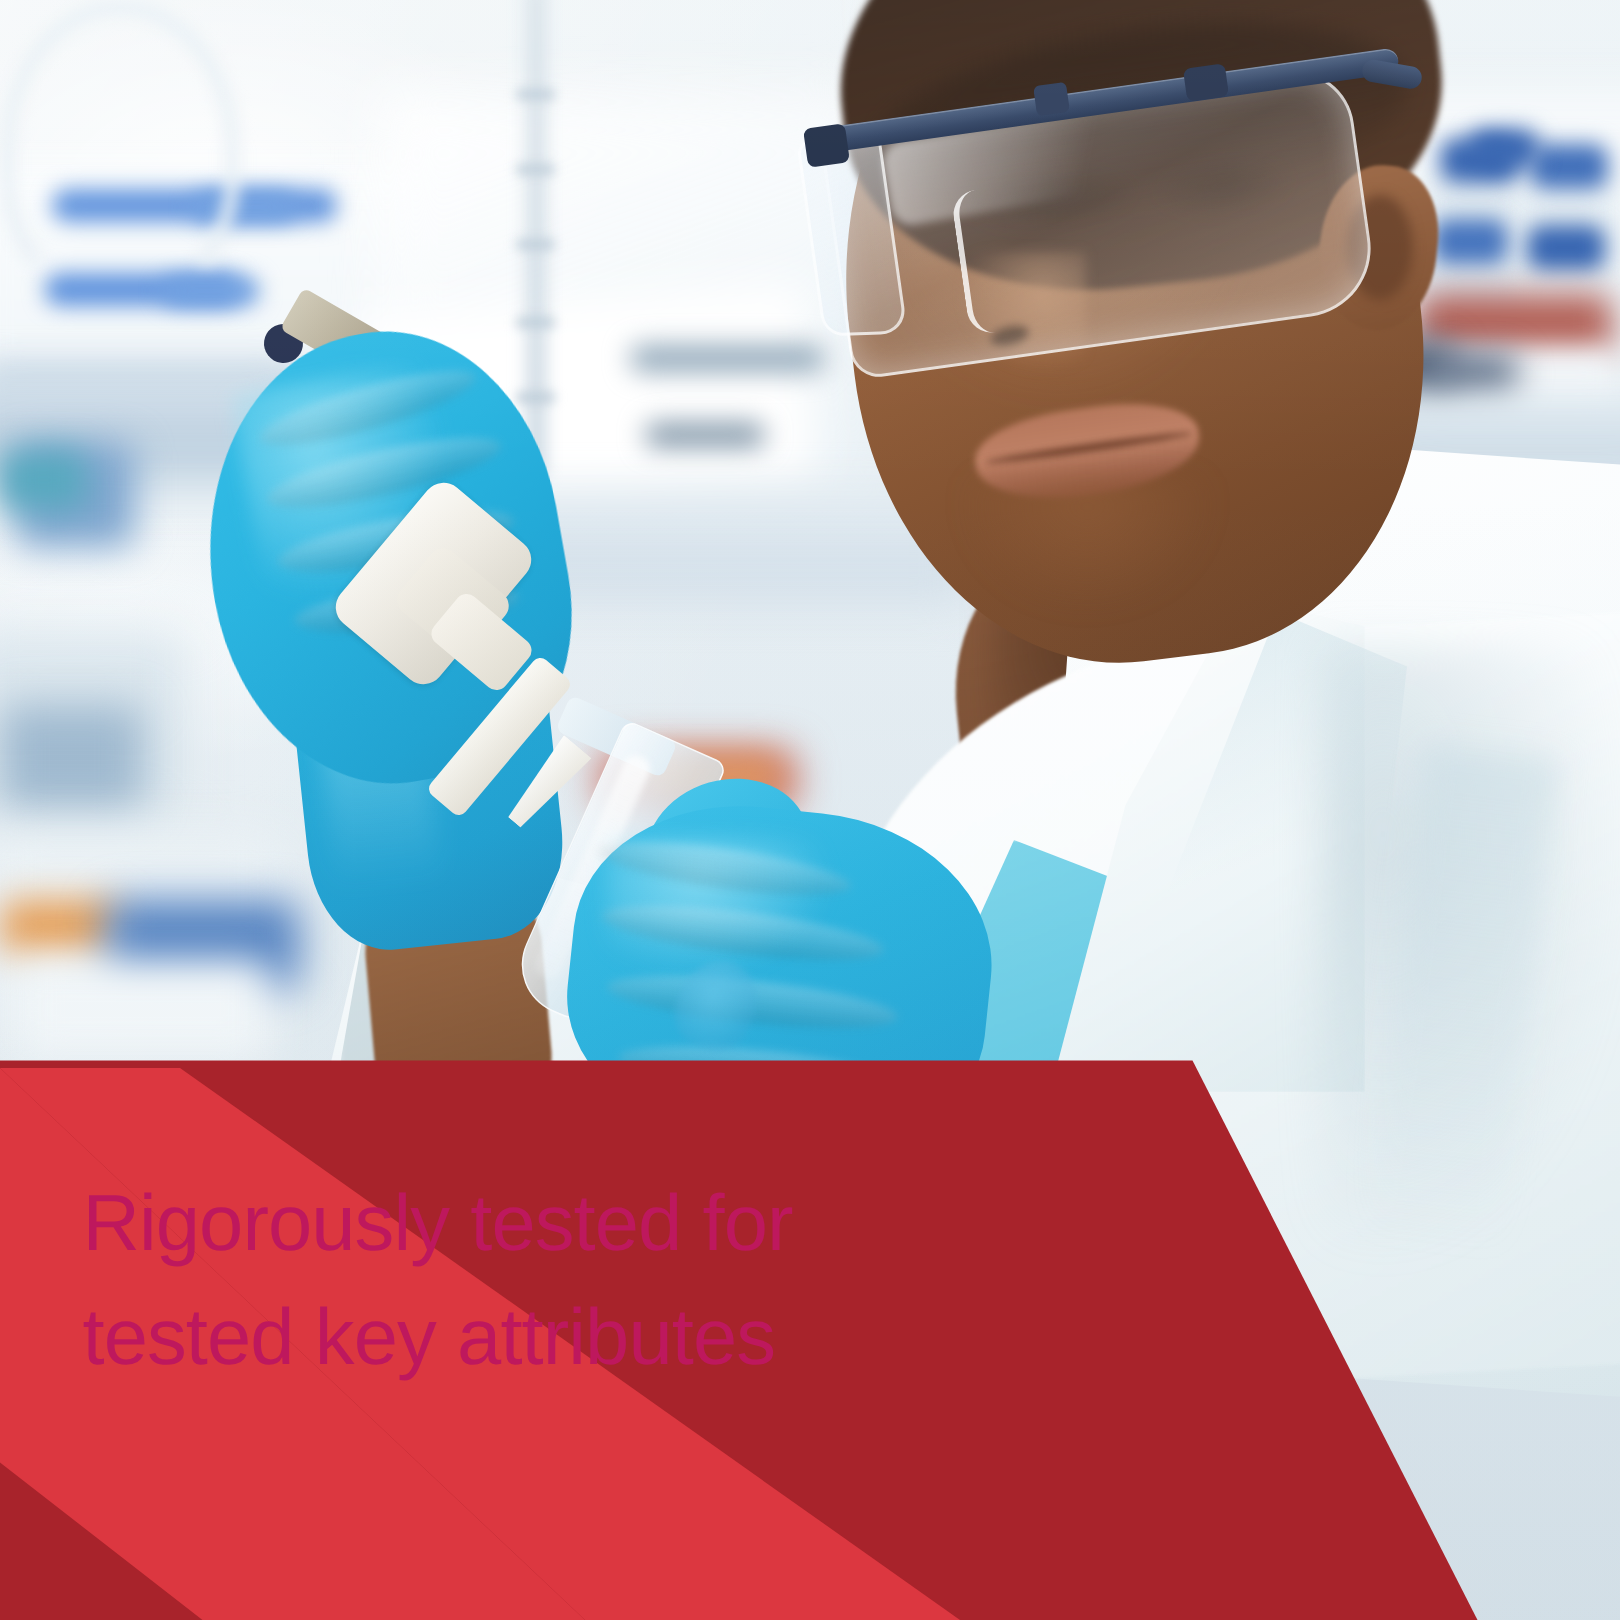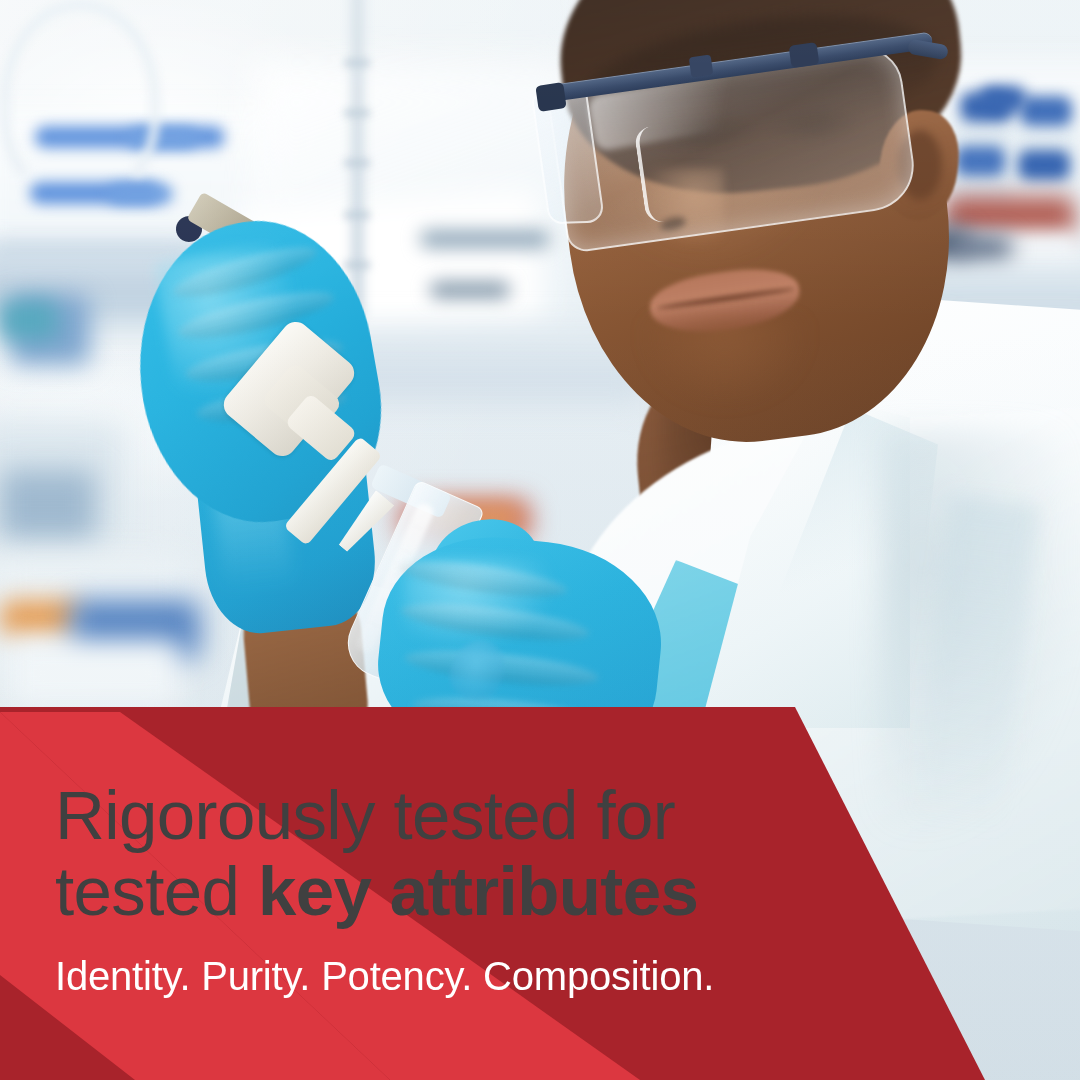--- a/index.html
+++ b/index.html
@@ -500,29 +500,29 @@
   .banner svg { display: block; }
 
   
   .banner-text {
     position: absolute;
     left: 55px;
     top: 778px;
     width: 900px;
   }
   .headline {
-    color: #404040;
-    font-size: 69px;
+    color: #be185d;
+    font-size: 53px;
     line-height: 76px;
     letter-spacing: -0.6px;
     font-weight: 400;
     margin: 0;
     white-space: nowrap;
   }
-  .headline .bold { font-weight: 700; }
+  .headline .bold { font-weight: 400; }
   .subline {
     color: #ffffff;
     font-size: 40px;
     line-height: 48px;
     font-weight: 400;
     letter-spacing: -0.2px;
     margin: 22px 0 0 0;
     white-space: nowrap;
   }
 </style>
@@ -665,16 +665,15 @@
 
       <polygon points="0,712 390,1080 0,1080" fill="#DC3740"></polygon>
 
       <polygon points="0,975 135,1080 0,1080" fill="#A8232B"></polygon>
     </svg>
   </div>
 
   <div class="banner-text">
     <div class="headline">Rigorously tested for</div>
     <div class="headline"><span>tested </span><span class="bold">key attributes</span></div>
-    <div class="subline">Identity. Purity. Potency. Composition.</div>
   </div>
 
 </div>
 
 </body></html>

